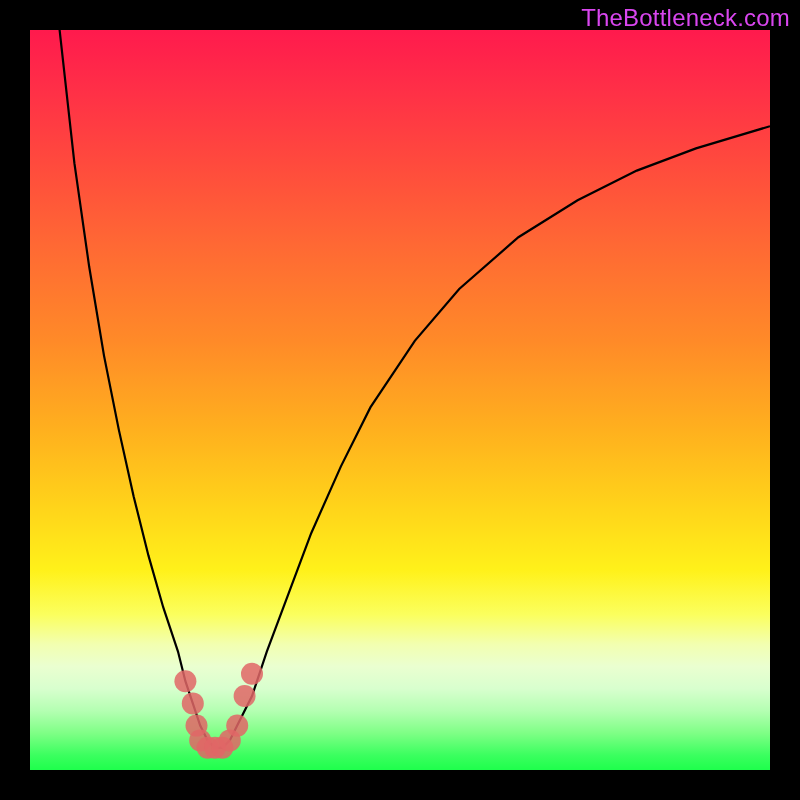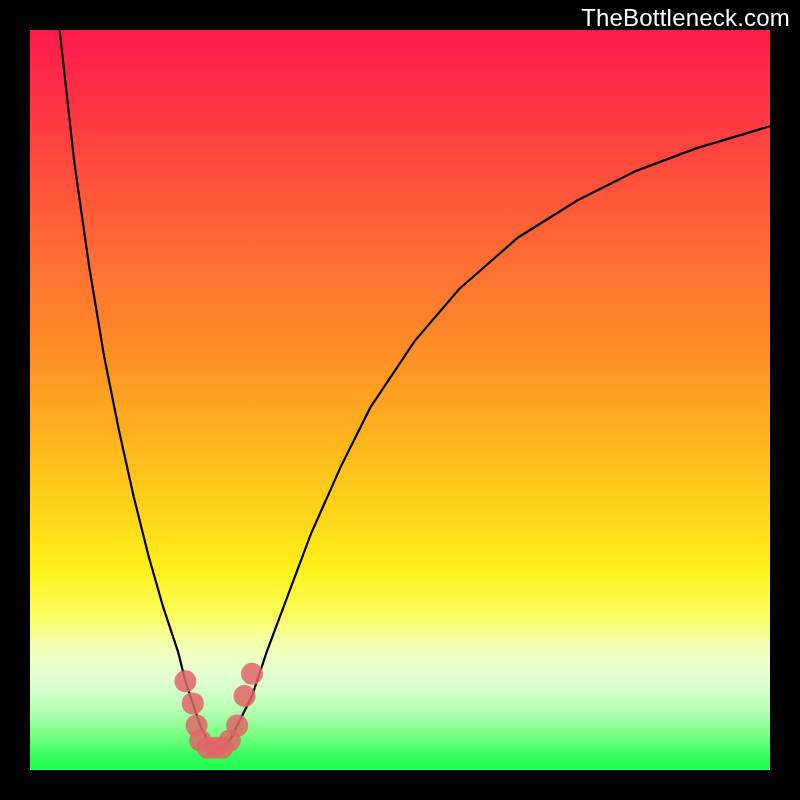--- a/index.html
+++ b/index.html
@@ -14,21 +14,21 @@
   .frame {
     position: relative;
     width: 800px;
     height: 800px;
     background: #000;
   }
   .watermark {
     position: absolute;
     top: 4px;
     right: 10px;
-    color: #ffffff;
+    color: #d946ef;
     font-size: 24px;
     font-weight: 500;
     letter-spacing: 0.2px;
     z-index: 20;
   }
   .plot-area {
     position: absolute;
     left: 30px;
     top: 30px;
     width: 740px;

